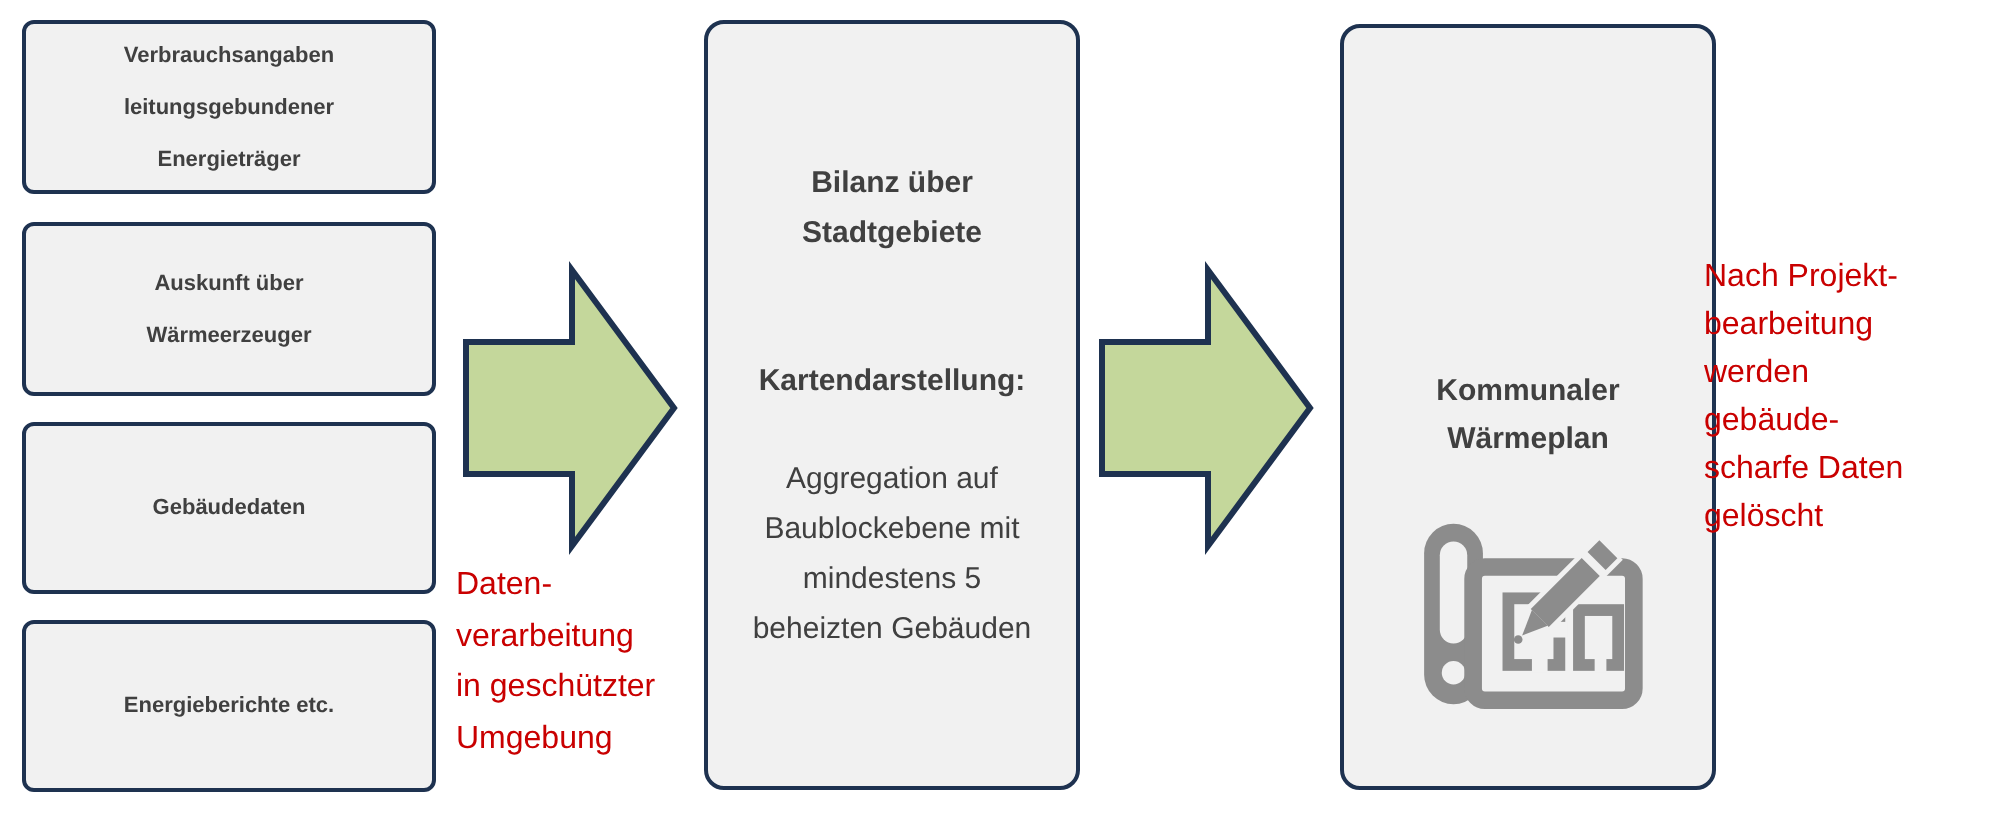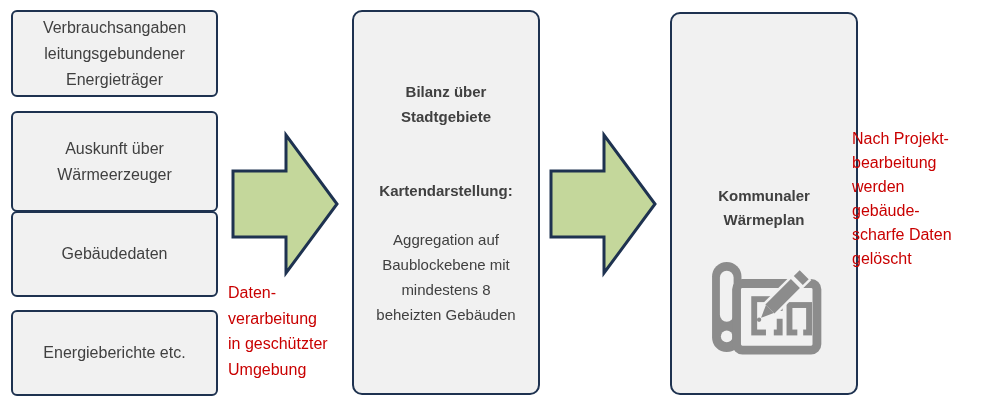--- a/index.html
+++ b/index.html
@@ -16,25 +16,25 @@
     position:relative;width:1000px;height:407px;background:#ffffff;overflow:hidden;
   }
   .box{
     position:absolute;background:var(--box_fill);
     border:2.5px solid var(--border);
     display:flex;flex-direction:column;align-items:center;justify-content:center;
     color:var(--box_text);text-align:center;
   }
   .small{left:11px;width:207px;border-radius:6px;}
   .b1{top:10px;height:87px;}
-  .b2{top:111px;height:101px;}
+  .b2{top:111px;height:87px;}
   .b3{top:211px;height:86px;}
   .b4{top:310px;height:86px;}
   .box-label{
-    font-size:16px;font-weight:normal;line-height:26px;white-space:pre-line;
+    font-size:11px;font-weight:bold;line-height:26px;white-space:pre-line;
   }
   .large{border-radius:10px;}
   .mid{left:352px;top:10px;width:188px;height:385px;padding:0 8px;gap:24px;}
   .mid-title{font-size:15px;font-weight:bold;line-height:25px;white-space:pre-line;}
   .mid-sub{font-size:15px;font-weight:bold;line-height:25px;margin-top:25px;}
   .mid-body{font-size:15px;line-height:25px;white-space:pre-line;}
   .rightbox{left:670px;top:12px;width:188px;height:383px;justify-content:flex-start;padding-top:170px;}
   .right-title{font-size:15px;font-weight:bold;line-height:24px;white-space:pre-line;}
   .plan-icon{margin-top:26px;}
   .arrow{position:absolute;overflow:visible;}
@@ -76,21 +76,21 @@
 verarbeitung
 in geschützter
 Umgebung</div>
 
   <div class="box large mid">
     <div class="mid-title">Bilanz über
 Stadtgebiete</div>
     <div class="mid-sub">Kartendarstellung:</div>
     <div class="mid-body">Aggregation auf
 Baublockebene mit
-mindestens 8
+mindestens 5
 beheizten Gebäuden</div>
   </div>
 
   <svg class="arrow a2" width="108" height="142" viewBox="0 0 108 142">
     <polygon points="2,38 55,38 55,2 106,71 55,140 55,104 2,104" fill="#c4d79b"></polygon>
   </svg>
 
   <div class="box large rightbox">
     <div class="right-title">Kommunaler
 Wärmeplan</div>

